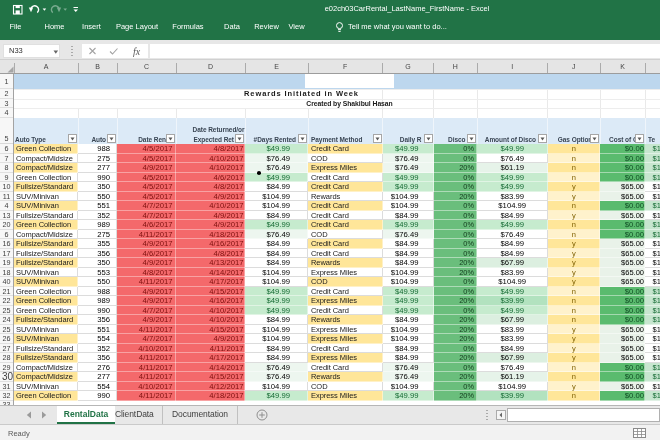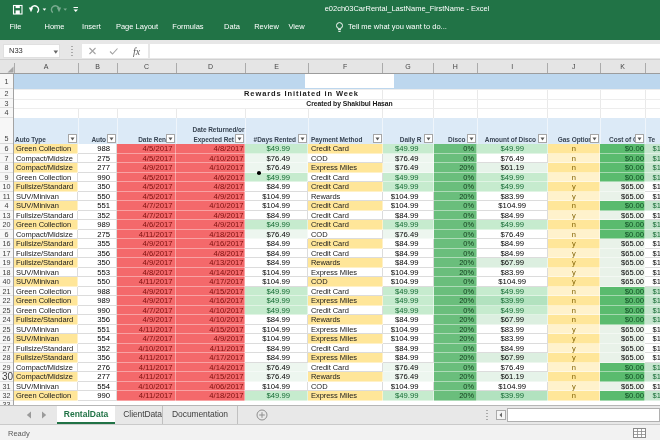--- a/index.html
+++ b/index.html
@@ -506,21 +506,21 @@
 <div class="ab" style="left:308px;top:372.0px;width:74.5px;height:9.5px;background:#FFE699;box-shadow:inset 0 -1px 0 rgba(255,255,255,0.45),inset -1px 0 0 rgba(255,255,255,0.45);font-size:7.5px;letter-spacing:-0.05px;color:#1a1a1a;line-height:9.5px;padding-left:3px">Rewards</div>
 <div class="ab" style="left:382.5px;top:372.0px;width:51.0px;height:9.5px;background:#EDF6EF;box-shadow:inset 0 -1px 0 rgba(255,255,255,0.45),inset -1px 0 0 rgba(255,255,255,0.45);font-size:7.7px;color:#000;line-height:9.5px;text-align:right;padding-right:15px">$76.49</div>
 <div class="ab" style="left:433.5px;top:372.0px;width:43.5px;height:9.5px;background:#6ABE7C;box-shadow:inset 0 -1px 0 rgba(255,255,255,0.45),inset -1px 0 0 rgba(255,255,255,0.45);font-size:7.4px;color:#123a1c;line-height:9.5px;text-align:right;padding-right:3px">20%</div>
 <div class="ab" style="left:477px;top:372.0px;width:70.5px;height:9.5px;background:#E6F3E9;box-shadow:inset 0 -1px 0 rgba(255,255,255,0.45),inset -1px 0 0 rgba(255,255,255,0.45);font-size:7.7px;color:#000;line-height:9.5px;text-align:center">$61.19</div>
 <div class="ab" style="left:547.5px;top:372.0px;width:52.5px;height:9.5px;background:#FFE699;box-shadow:inset 0 -1px 0 rgba(255,255,255,0.45),inset -1px 0 0 rgba(255,255,255,0.45);font-size:7.5px;color:#7F6000;line-height:9.5px;text-align:center">n</div>
 <div class="ab" style="left:600px;top:372.0px;width:45px;height:9.5px;background:#5ABB6E;box-shadow:inset 0 -1px 0 rgba(255,255,255,0.45),inset -1px 0 0 rgba(255,255,255,0.45);font-size:7.7px;color:#0F4D24;line-height:9.5px;text-align:right;padding-right:1px">$0.00</div>
 <div class="ab" style="left:645px;top:372.0px;width:15px;height:9.5px;background:#C7E6CF;box-shadow:inset 0 -1px 0 rgba(255,255,255,0.45);font-size:7.5px;color:#156A33;line-height:9.5px;padding-left:7.5px;overflow:hidden">$1</div>
 <div class="ab" style="left:14px;top:381.5px;width:64px;height:9.5px;background:#FFFFFF;box-shadow:inset 0 -1px 0 #DCDCDC,inset -1px 0 0 #DCDCDC;font-size:7.5px;letter-spacing:-0.05px;color:#1a1a1a;line-height:9.5px;padding-left:2px;white-space:nowrap;overflow:hidden">SUV/Minivan</div>
 <div class="ab" style="left:78px;top:381.5px;width:39px;height:9.5px;background:#fff;box-shadow:inset 0 -1px 0 #DCDCDC,inset -1px 0 0 #DCDCDC;font-size:7.7px;color:#000;line-height:9.5px;text-align:right;padding-right:7px">554</div>
 <div class="ab" style="left:117px;top:381.5px;width:59px;height:9.5px;background:#F4696B;box-shadow:inset 0 -1px 0 rgba(255,255,255,0.38),inset -1px 0 0 rgba(255,255,255,0.38);font-size:7.7px;color:#7D100E;line-height:9.5px;text-align:right;padding-right:3.5px">4/10/2017</div>
-<div class="ab" style="left:176px;top:381.5px;width:69px;height:9.5px;background:#F4696B;box-shadow:inset 0 -1px 0 rgba(255,255,255,0.38),inset -1px 0 0 rgba(255,255,255,0.38);font-size:7.7px;color:#7D100E;line-height:9.5px;text-align:right;padding-right:1.5px">4/06/2017</div>
+<div class="ab" style="left:176px;top:381.5px;width:69px;height:9.5px;background:#F4696B;box-shadow:inset 0 -1px 0 rgba(255,255,255,0.38),inset -1px 0 0 rgba(255,255,255,0.38);font-size:7.7px;color:#7D100E;line-height:9.5px;text-align:right;padding-right:1.5px">4/12/2017</div>
 <div class="ab" style="left:245px;top:381.5px;width:63px;height:9.5px;background:#FFFFFF;box-shadow:inset 0 -1px 0 #DCDCDC,inset -1px 0 0 #DCDCDC;font-size:7.7px;color:#000;line-height:9.5px;text-align:right;padding-right:18px">$104.99</div>
 <div class="ab" style="left:308px;top:381.5px;width:74.5px;height:9.5px;background:#FFFFFF;box-shadow:inset 0 -1px 0 #DCDCDC,inset -1px 0 0 #DCDCDC;font-size:7.5px;letter-spacing:-0.05px;color:#1a1a1a;line-height:9.5px;padding-left:3px">COD</div>
 <div class="ab" style="left:382.5px;top:381.5px;width:51.0px;height:9.5px;background:#FFFFFF;box-shadow:inset 0 -1px 0 #DCDCDC,inset -1px 0 0 #DCDCDC;font-size:7.7px;color:#000;line-height:9.5px;text-align:right;padding-right:15px">$104.99</div>
 <div class="ab" style="left:433.5px;top:381.5px;width:43.5px;height:9.5px;background:#6ABE7C;box-shadow:inset 0 -1px 0 rgba(255,255,255,0.45),inset -1px 0 0 rgba(255,255,255,0.45);font-size:7.4px;color:#123a1c;line-height:9.5px;text-align:right;padding-right:3px">0%</div>
 <div class="ab" style="left:477px;top:381.5px;width:70.5px;height:9.5px;background:#FFFFFF;box-shadow:inset 0 -1px 0 #DCDCDC,inset -1px 0 0 #DCDCDC;font-size:7.7px;color:#000;line-height:9.5px;text-align:center">$104.99</div>
 <div class="ab" style="left:547.5px;top:381.5px;width:52.5px;height:9.5px;background:#FFF2CC;box-shadow:inset 0 -1px 0 rgba(255,255,255,0.45),inset -1px 0 0 rgba(255,255,255,0.45);font-size:7.5px;color:#7F6000;line-height:9.5px;text-align:center">y</div>
 <div class="ab" style="left:600px;top:381.5px;width:45px;height:9.5px;background:#E9F2E9;box-shadow:inset 0 -1px 0 rgba(255,255,255,0.45),inset -1px 0 0 rgba(255,255,255,0.45);font-size:7.5px;color:#000;line-height:9.5px;text-align:right;padding-right:1px">$65.00</div>
 <div class="ab" style="left:645px;top:381.5px;width:15px;height:9.5px;background:#FFFFFF;box-shadow:inset 0 -1px 0 #DCDCDC;font-size:7.5px;color:#000;line-height:9.5px;padding-left:7.5px;overflow:hidden">$1</div>
 <div class="ab" style="left:14px;top:391.0px;width:64px;height:9.5px;background:#FFE699;box-shadow:inset 0 -1px 0 rgba(255,255,255,0.45),inset -1px 0 0 rgba(255,255,255,0.45);font-size:7.5px;letter-spacing:-0.05px;color:#1a1a1a;line-height:9.5px;padding-left:2px;white-space:nowrap;overflow:hidden">Green Collection</div>
 <div class="ab" style="left:78px;top:391.0px;width:39px;height:9.5px;background:#fff;box-shadow:inset 0 -1px 0 #DCDCDC,inset -1px 0 0 #DCDCDC;font-size:7.7px;color:#000;line-height:9.5px;text-align:right;padding-right:7px">990</div>
@@ -535,21 +535,21 @@
 <div class="ab" style="left:600px;top:391.0px;width:45px;height:9.5px;background:#5ABB6E;box-shadow:inset 0 -1px 0 rgba(255,255,255,0.45),inset -1px 0 0 rgba(255,255,255,0.45);font-size:7.7px;color:#0F4D24;line-height:9.5px;text-align:right;padding-right:1px">$0.00</div>
 <div class="ab" style="left:645px;top:391.0px;width:15px;height:9.5px;background:#C7E6CF;box-shadow:inset 0 -1px 0 rgba(255,255,255,0.45);font-size:7.5px;color:#156A33;line-height:9.5px;padding-left:7.5px;overflow:hidden">$1</div>
 <div class="ab" style="left:14px;top:400.5px;width:646px;height:4.5px;background:#fff"></div>
 <div class="ab" style="left:256.5px;top:170.5px;width:4.8px;height:4px;border-radius:50%;background:#000"></div>
 <div class="ab" style="left:0;top:405px;width:660px;height:20px;background:#E8E8E8;border-top:1px solid #B6B6B6;border-bottom:1px solid #CACACA"></div>
 <svg class="ab" style="left:26px;top:411px" width="26" height="8">
     <path d="M5 0.5 L0.8 4 L5 7.5 Z" fill="#9a9a9a"></path>
     <path d="M16 0.5 L20.2 4 L16 7.5 Z" fill="#9a9a9a"></path>
   </svg>
 <div class="ab" style="left:57px;top:406px;width:58px;height:18px;background:#fff;border-bottom:2px solid #217346;font-size:8.5px;font-weight:bold;color:#217346;text-align:center;line-height:16px">RentalData</div>
-<div class="ab" style="left:115px;top:406px;width:48px;height:18px;font-size:8.5px;color:#3f3f3f;letter-spacing:-0.1px;text-align:right;line-height:17px;border-right:1px solid #C0C0C0">ClientData</div>
+<div class="ab" style="left:115px;top:406px;width:48px;height:18px;font-size:8.5px;color:#3f3f3f;letter-spacing:-0.1px;text-align:left;line-height:17px;border-right:1px solid #C0C0C0">ClientData</div>
 <div class="ab" style="left:163px;top:406px;width:75px;height:18px;font-size:8.5px;color:#3f3f3f;letter-spacing:-0.1px;text-align:center;line-height:17px;border-right:1px solid #C0C0C0">Documentation</div>
 <svg class="ab" style="left:256px;top:409px" width="12" height="12">
     <circle cx="6" cy="6" r="5" fill="none" stroke="#8f8f8f" stroke-width="1"></circle>
     <path d="M6 3.2 L6 8.8 M3.2 6 L8.8 6" stroke="#8f8f8f" stroke-width="1"></path>
   </svg>
 <div class="ab" style="left:486px;top:410px;width:2px;height:10px;background:repeating-linear-gradient(#aaa 0 1px,#E8E8E8 1px 3px)"></div>
 <svg class="ab" style="left:496px;top:410px" width="10" height="10">
     <rect x="0.5" y="0.5" width="9" height="9" fill="#F5F5F5" stroke="#ABABAB"></rect>
     <path d="M6 2.5 L3.5 5 L6 7.5 Z" fill="#666"></path>
   </svg>

